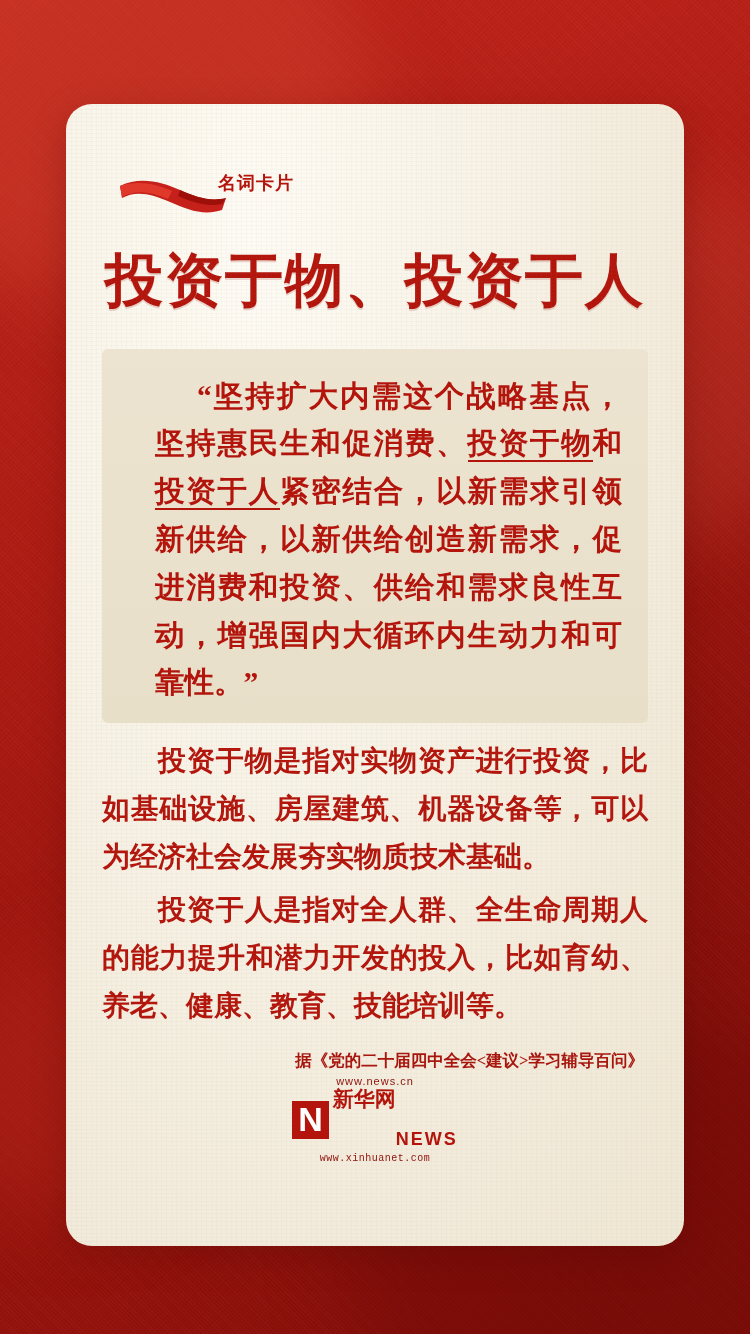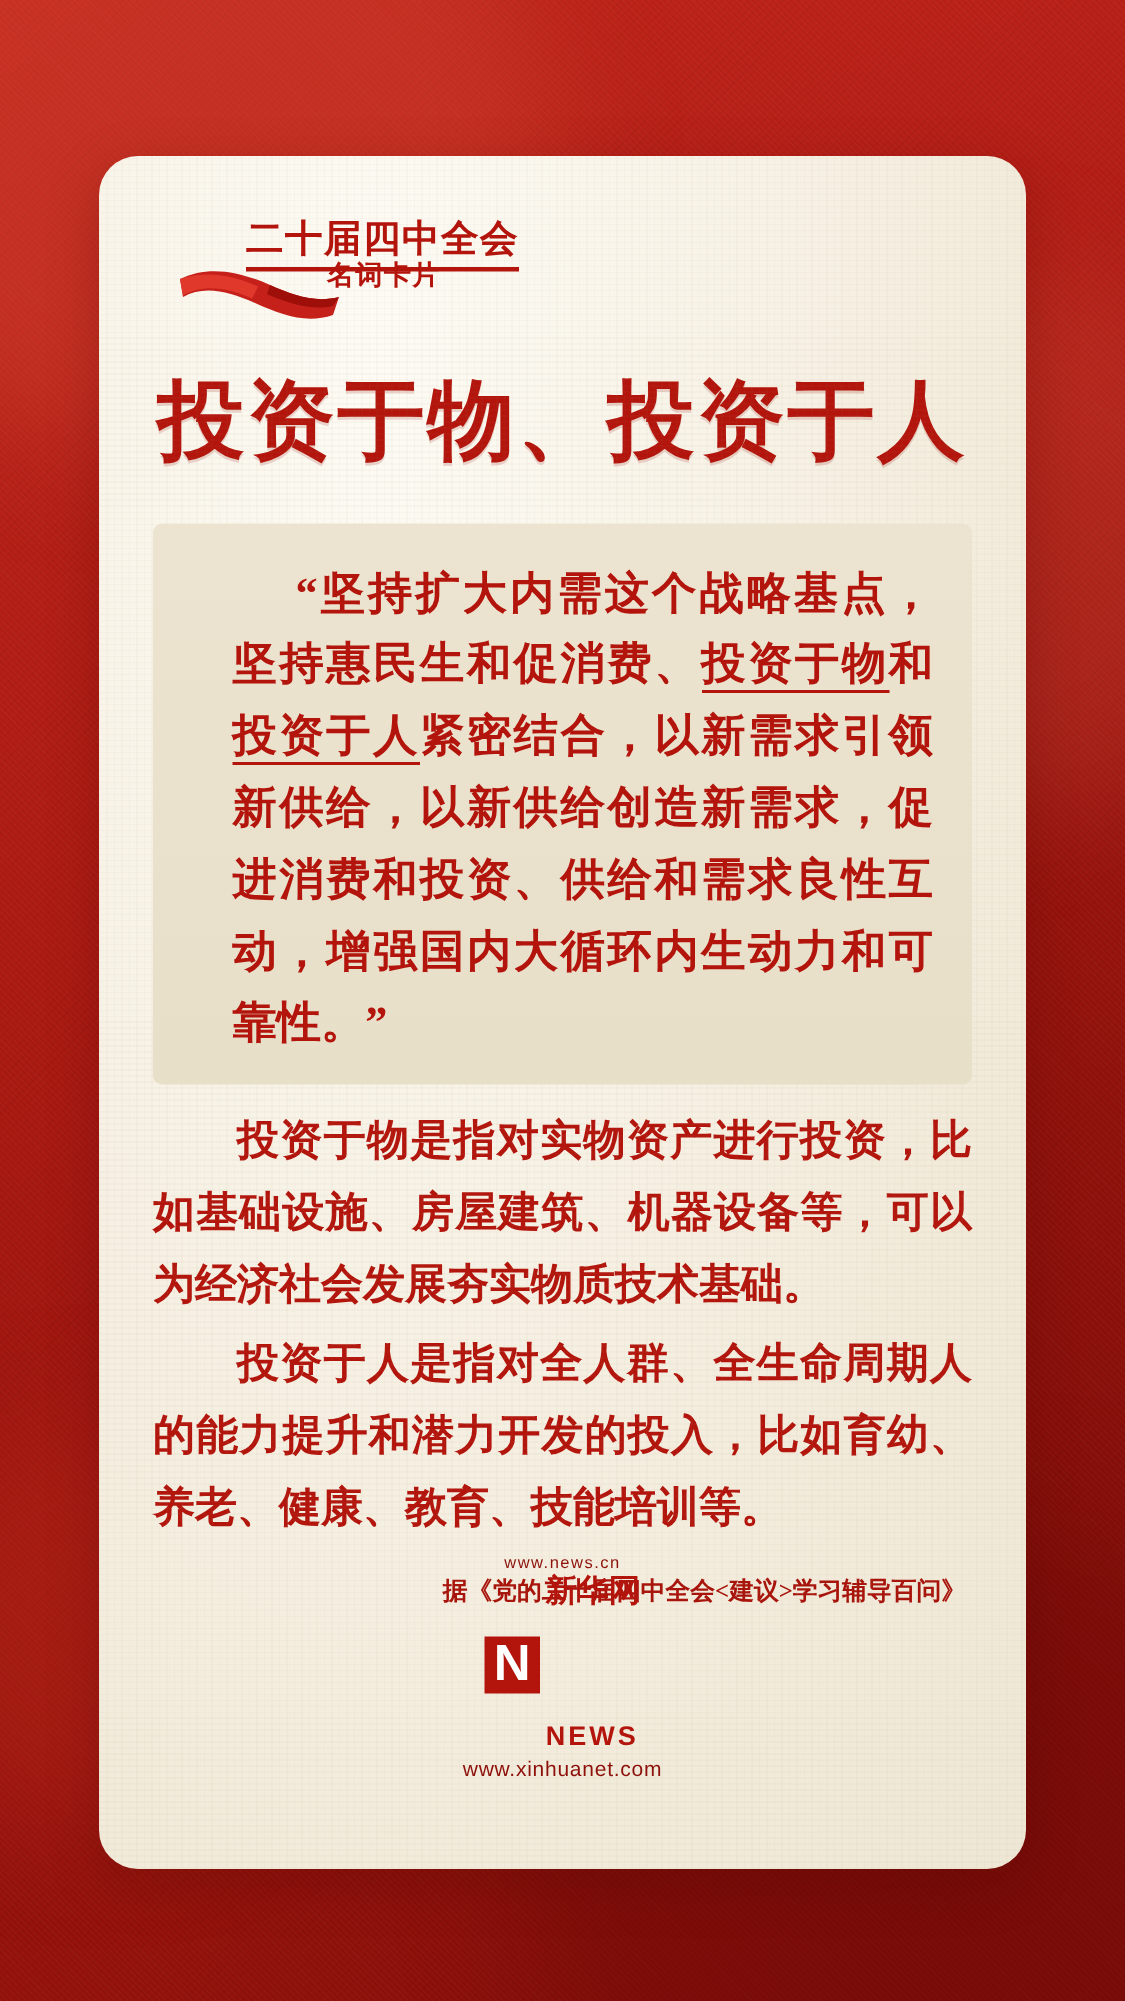--- a/index.html
+++ b/index.html
@@ -189,21 +189,21 @@
     text-align: right;
     color: #a8140c;
     font-size: 16.5px;
     font-weight: bold;
   }
 
   
   .footer-logo {
     position: absolute;
     left: 0; right: 0;
-    bottom: 59px;
+    bottom: 82px;
     display: flex;
     flex-direction: column;
     align-items: center;
   }
   .logo-url-top {
     color: #8d100a;
     font-size: 11px;
     letter-spacing: 1px;
     margin-bottom: 2px;
     font-family: "Liberation Sans", sans-serif;
@@ -217,46 +217,45 @@
     background: #b3150d;
     color: #fff;
     font-family: "Liberation Sans", sans-serif;
     font-weight: bold;
     font-size: 34px;
     line-height: 0.92;
     padding: 3px 6px 4px 6px;
   }
   .logo-right {
     display: flex;
-    flex-direction: column;
+    flex-direction: row;
     align-items: flex-start;
-    gap: 36px;
   }
   .logo-cn {
     color: #b3150d;
     font-size: 21px;
     font-weight: bold;
     letter-spacing: 0;
     line-height: 1;
   }
   .logo-news {
     color: #b3150d;
     font-family: "Liberation Sans", sans-serif;
     font-size: 18px;
     font-weight: bold;
     letter-spacing: 2px;
     line-height: 1.2;
     margin-top: 40px;
   }
   .logo-url-bottom {
     color: #8d100a;
-    font-size: 14px;
+    font-size: 10px;
     letter-spacing: 0.5px;
     margin-top: 2px;
-    font-family: Liberation Sans, sans-serif;
+    font-family: Liberation Mono, monospace;
   }
 </style>
 </head>
 <body>
 
 <div class="bg-texture"></div>
 <div class="bg-swoosh s1"></div>
 <div class="bg-swoosh s2"></div>
 <div class="bg-swoosh s3"></div>
 <div class="bg-swoosh s4"></div>
@@ -265,21 +264,20 @@
   <div class="card-texture"></div>
 
   <div class="badge-wrap">
     <span class="ribbon">
       <svg width="110" height="46" viewBox="0 0 110 46">
         <path d="M2 14 C22 4, 44 10, 62 18 C78 25, 92 30, 108 26 L104 38 C86 44, 70 38, 52 30 C34 22, 18 18, 4 26 Z" fill="#c5201a"></path>
         <path d="M2 14 C20 8, 38 12, 54 19 L50 27 C34 20, 18 17, 4 25 Z" fill="#e0392c"></path>
         <path d="M62 18 C78 25, 92 30, 108 26 L104 32 C90 35, 76 31, 60 24 Z" fill="#9e0f09"></path>
       </svg>
     </span>
-    <span class="badge-line1">二十届四中全会</span>
     <span class="badge-line2">名词卡片</span>
   </div>
 
   <h1 class="main-title">投资于物、投资于人</h1>
 
   <div class="quote-box">
     <div class="quote-text"><span>“坚持扩大内需这个战略基点，坚持惠民生和促消费、</span><u>投资于物</u><span>和</span><u>投资于人</u><span>紧密结合，以新需求引领新供给，以新供给创造新需求，促进消费和投资、供给和需求良性互动，增强国内大循环内生动力和可靠性。”</span></div>
   </div>
 
 

